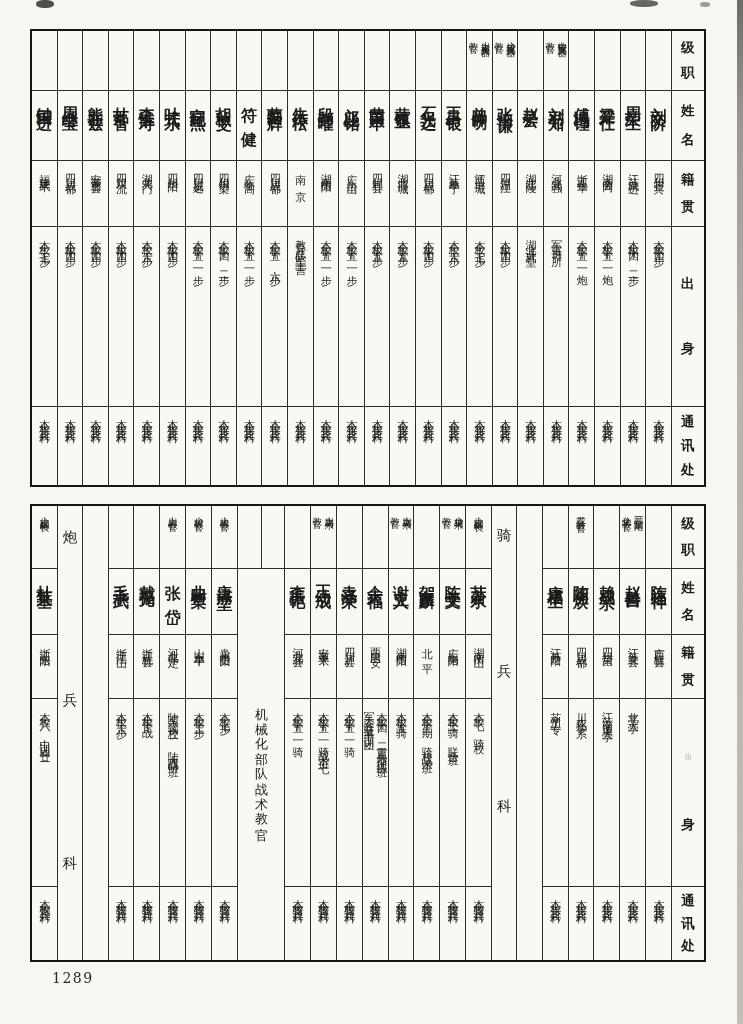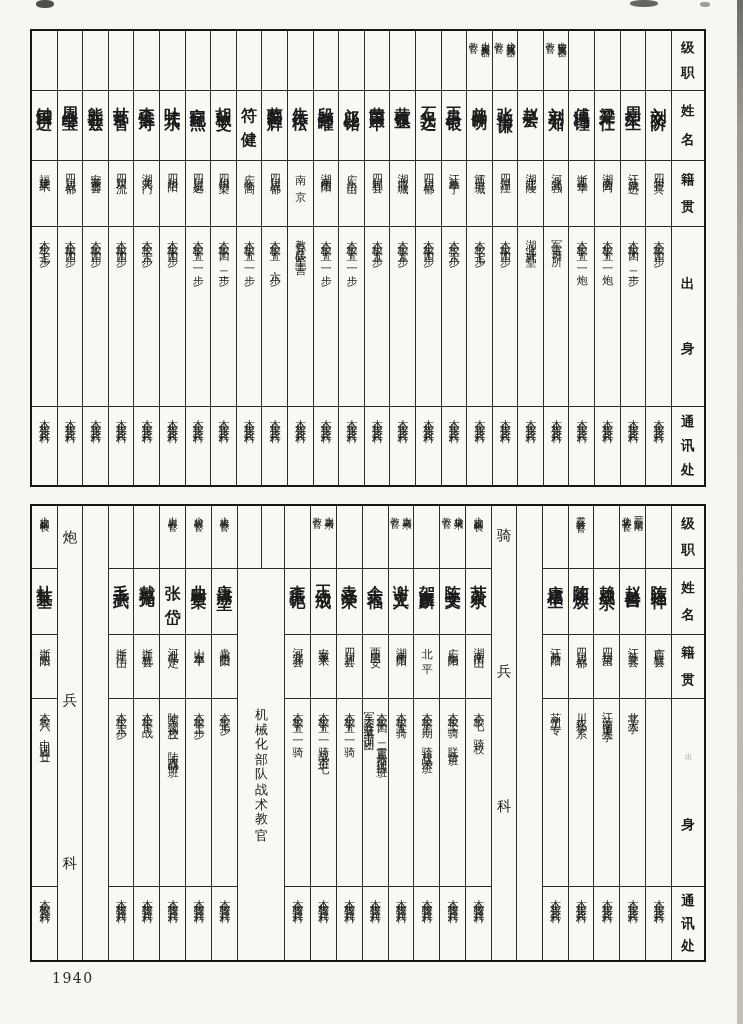--- a/index.html
+++ b/index.html
@@ -925,18 +925,18 @@
           <span class="faded">出</span>
           <span>身</span>
         </div>
         <div class="hcell hc">
           <span>通</span>
           <span>讯</span>
           <span>处</span>
         </div>
       </div>
     </div>
-  <div class="page-number">1940</div>
+  <div class="page-number">1289</div>
   <div class="scan-mark m1"></div>
   <div class="scan-mark m2"></div>
   <div class="scan-mark m3"></div>
   <div class="scan-edge-right"></div>
 </div>
 
 </body></html>

